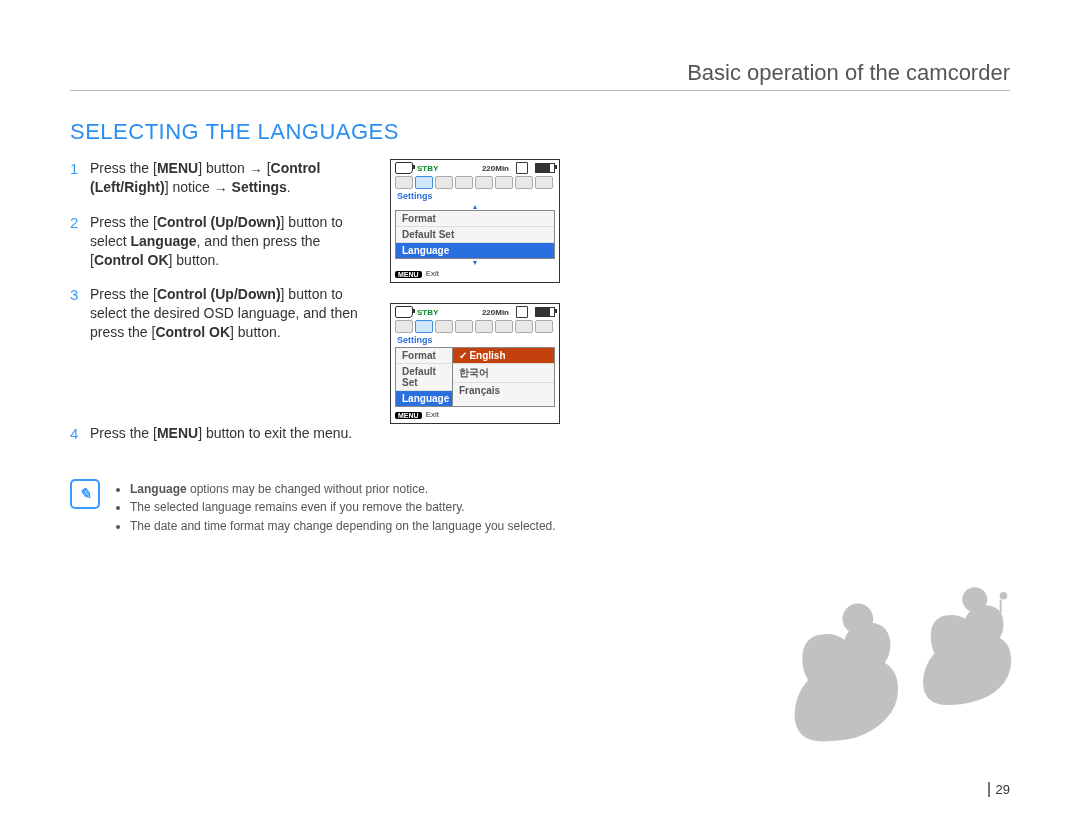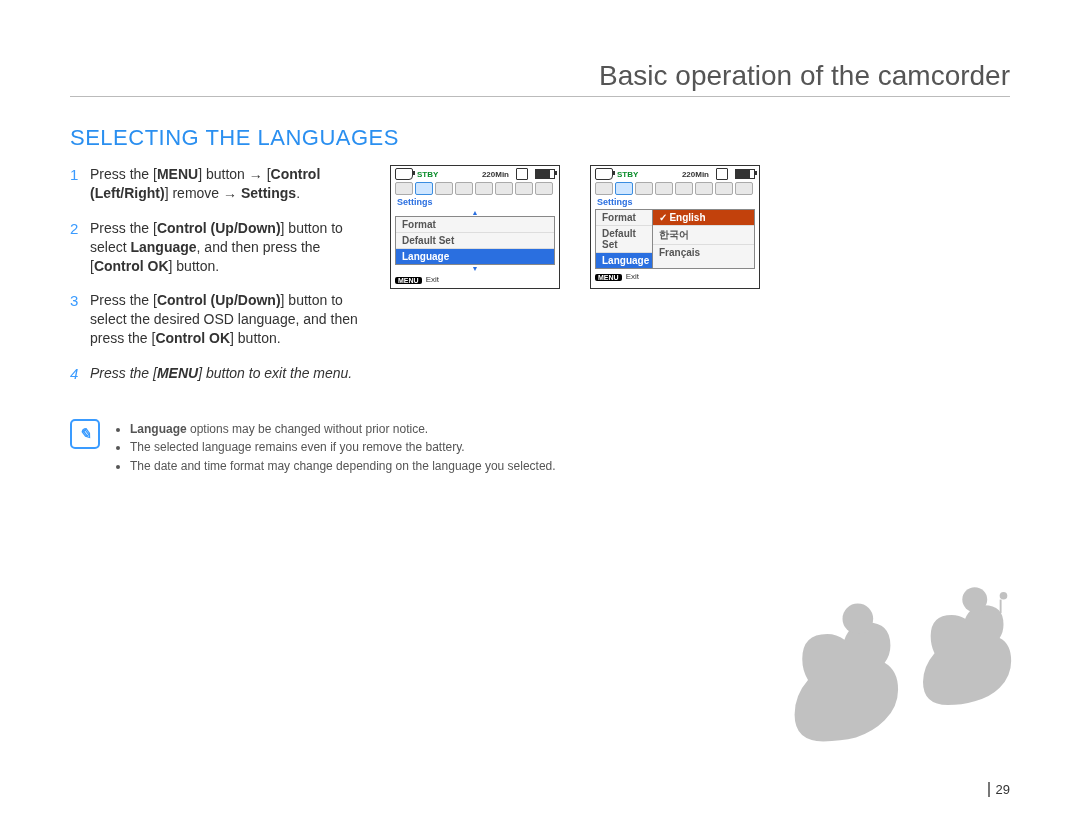--- a/index.html
+++ b/index.html
@@ -1,29 +1,29 @@
 <!DOCTYPE html>
 <html><head>
 <meta charset="utf-8">
 <style>
   html,body{margin:0;padding:0;background:#fff;font-family:Arial,Helvetica,sans-serif;color:#333;}
   .page{width:1080px;height:825px;position:relative;box-sizing:border-box;padding:60px 70px 40px 70px;}
-  .chapter-title{text-align:right;font-size:28px;color:#555;font-weight:400;border-bottom:1px solid #bbb;padding-bottom:4px;margin-bottom:28px;}
+  .chapter-title{text-align:right;font-size:22px;color:#555;font-weight:400;border-bottom:1px solid #bbb;padding-bottom:4px;margin-bottom:28px;}
   .section-title{color:#2a8ff0;font-size:22px;letter-spacing:.5px;margin:8px 0 14px 0;font-weight:400;}
   .intro{font-size:14px;margin:0 0 14px 0;color:#333;}
   .cols{display:flex;gap:30px;align-items:flex-start;}
   .left{flex:0 0 290px;}
-  .screens{flex:0 0 180px;display:flex;gap:30px;}
+  .screens{flex:0 0 180px;display:flex;flex-direction:column;gap:20px;}
   ol.steps{list-style:none;margin:0;padding:0;counter-reset:step;}
   ol.steps>li{position:relative;padding:0 0 16px 20px;font-size:14px;line-height:1.35;color:#333;}
   ol.steps>li::before{counter-increment:step;content:counter(step);position:absolute;left:0;top:0;color:#3a9bff;font-size:15px;font-weight:400;}
   ol.steps b{font-weight:700;}
   .sub{margin:6px 0 0 0;padding-left:16px;font-size:14px;}
   .sub li{margin-bottom:2px;list-style:disc;}
-  .full-step{margin-top:0;font-style:italic;}
+  .full-step{margin-top:0;}
   .notes-wrap{display:flex;gap:14px;margin-top:20px;align-items:flex-start;}
   .note-icon{width:26px;height:26px;border:2px solid #3a9bff;border-radius:5px;display:flex;align-items:center;justify-content:center;color:#3a9bff;font-weight:700;font-size:15px;font-style:italic;}
   ul.notes{margin:2px 0 0 0;padding-left:16px;font-size:12px;color:#555;line-height:1.45;}
   ul.notes li{list-style:disc;margin-bottom:1px;max-width:470px;}
   .page-num{position:absolute;right:70px;bottom:28px;font-size:13px;color:#333;border-left:2px solid #777;padding-left:6px;}
   
   .lcd{width:168px;border:1px solid #333;background:#fff;font-family:Arial,sans-serif;}
   .lcd .head{display:flex;align-items:center;gap:4px;padding:2px 4px 0 4px;font-size:8px;}
   .lcd .camicon{width:16px;height:10px;border:1px solid #333;border-radius:2px 2px 4px 2px;display:inline-block;position:relative;}
   .lcd .camicon::after{content:"";position:absolute;right:-3px;top:2px;width:3px;height:4px;background:#333;}
@@ -59,21 +59,21 @@
 <div class="page">
 
   <div class="chapter-title">Basic operation of the camcorder</div>
 
   <h2 class="section-title">SELECTING THE LANGUAGES</h2>
 
   <div class="cols">
     <div class="left">
       <ol class="steps">
         <li>
-          <span>Press the [</span><b>MENU</b><span>] button → [</span><b>Control (Left/Right)</b><span>] remove → </span><b>Settings</b><span>.</span>
+          <span>Press the [</span><b>MENU</b><span>] button → [</span><b>Control (Left/Right)</b><span>] notice → </span><b>Settings</b><span>.</span>
         </li>
         <li>
           <span>Press the [</span><b>Control (Up/Down)</b><span>] button to select </span><b>Language</b><span>, and then press the [</span><b>Control OK</b><span>] button.</span>
         </li>
         <li>
           <span>Press the [</span><b>Control (Up/Down)</b><span>] button to select the desired OSD language, and then press the [</span><b>Control OK</b><span>] button.</span>
         </li>
       </ol>
     </div>
 

